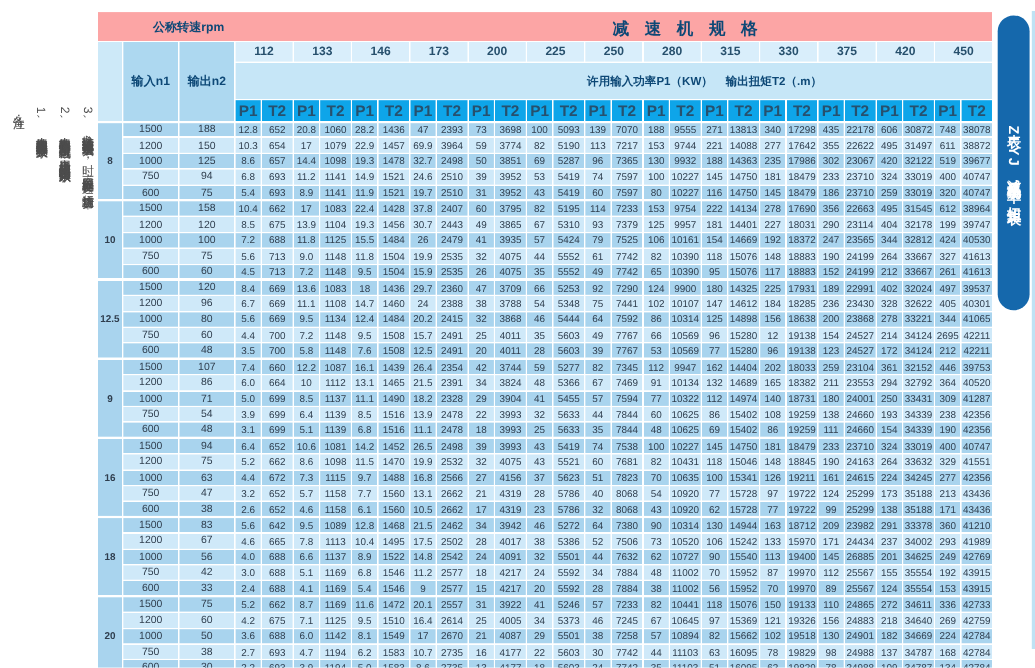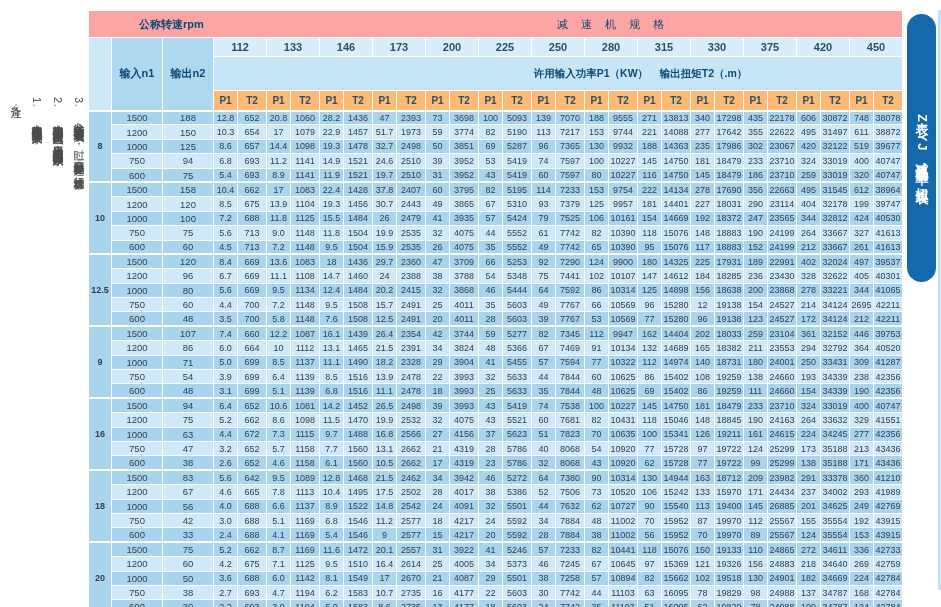--- a/index.html
+++ b/index.html
@@ -19,26 +19,26 @@
   table.spec-table {
     position:absolute; left:88px; top:10px;
     border-collapse:collapse; table-layout:fixed;
   }
   .spec-table th, .spec-table td {
     border:1px solid #ffffff; padding:0; text-align:center;
     overflow:hidden; white-space:nowrap; font-weight:normal;
   }
   th.band { position:relative; height:26px; background:#fca5a5; }
   .band .c1 { position:absolute; left:50px; top:6px; font-size:11px; font-weight:bold; color:#0d4876; }
-  .band .c2 { position:absolute; left:468px; top:6px; font-size:11px; font-weight:normal; color:#0d4876; letter-spacing:5px; }
+  .band .c2 { position:absolute; left:468px; top:6px; font-size:15px; font-weight:bold; color:#0d4876; letter-spacing:5px; }
   th.ratio-h { background:#cde9f8; }
   th.nh { background:#add8f0; color:#0d4876; font-weight:bold; font-size:11px; }
   th.spec { background:#d9eefb; color:#27506d; font-weight:bold; font-size:11px; }
   th.units { background:#c6e6f7; color:#0d4876; font-weight:bold; font-size:10.5px; white-space:pre; text-align:center; padding-left:165px; }
-  th.pt { background:#fdba74; color:#27506d; font-weight:bold; font-size:10px; }
+  th.pt { background:#0ea5e9; color:#27506d; font-weight:bold; font-size:14px; }
   .spec-table tbody td { font-size:9px; color:#2f3e4e; }
   .spec-table tbody td.nn { font-size:9.5px; }
   tr.m td { background:#a9d4ee; }
   tr.l td { background:#cfe9f9; }
   td.ratio-cell { background:#c9e7f8; color:#1e4a6e; font-size:10.5px; font-weight:bold; }
   tr.gs td { border-top:2px solid #ffffff; }
 
   
   .title-pill {
     position:absolute; left:907px; top:14px; width:29px; height:268px;
@@ -184,22 +184,22 @@
         </tr>
         <tr class="l" style="height:14.4px">
           <td class="nn">1200</td>
           <td class="nn">150</td>
           <td>10.3</td>
           <td>654</td>
           <td>17</td>
           <td>1079</td>
           <td>22.9</td>
           <td>1457</td>
-          <td>51.7</td>
-          <td>1973</td>
+          <td>69.9</td>
+          <td>3964</td>
           <td>59</td>
           <td>3774</td>
           <td>82</td>
           <td>5190</td>
           <td>113</td>
           <td>7217</td>
           <td>153</td>
           <td>9744</td>
           <td>221</td>
           <td>14088</td>

